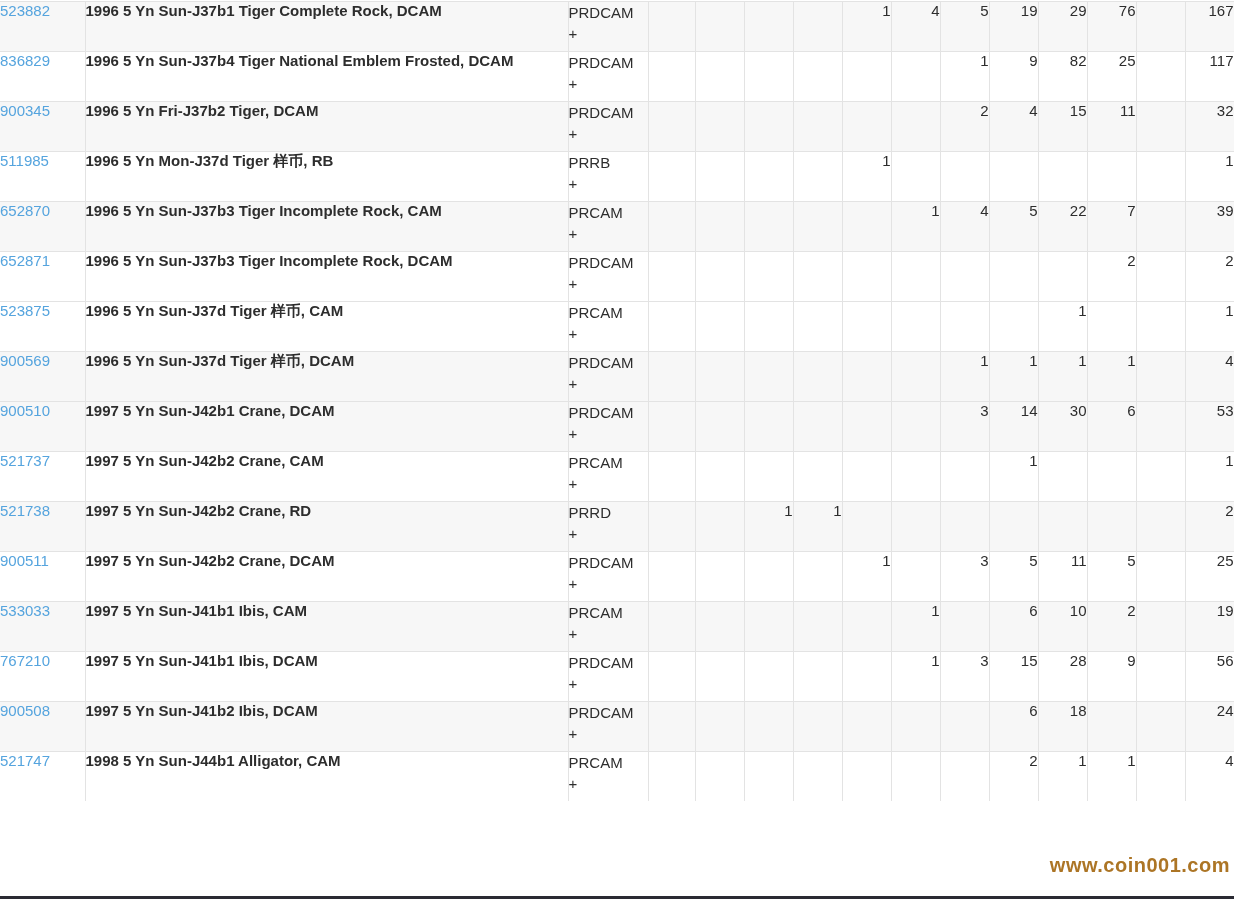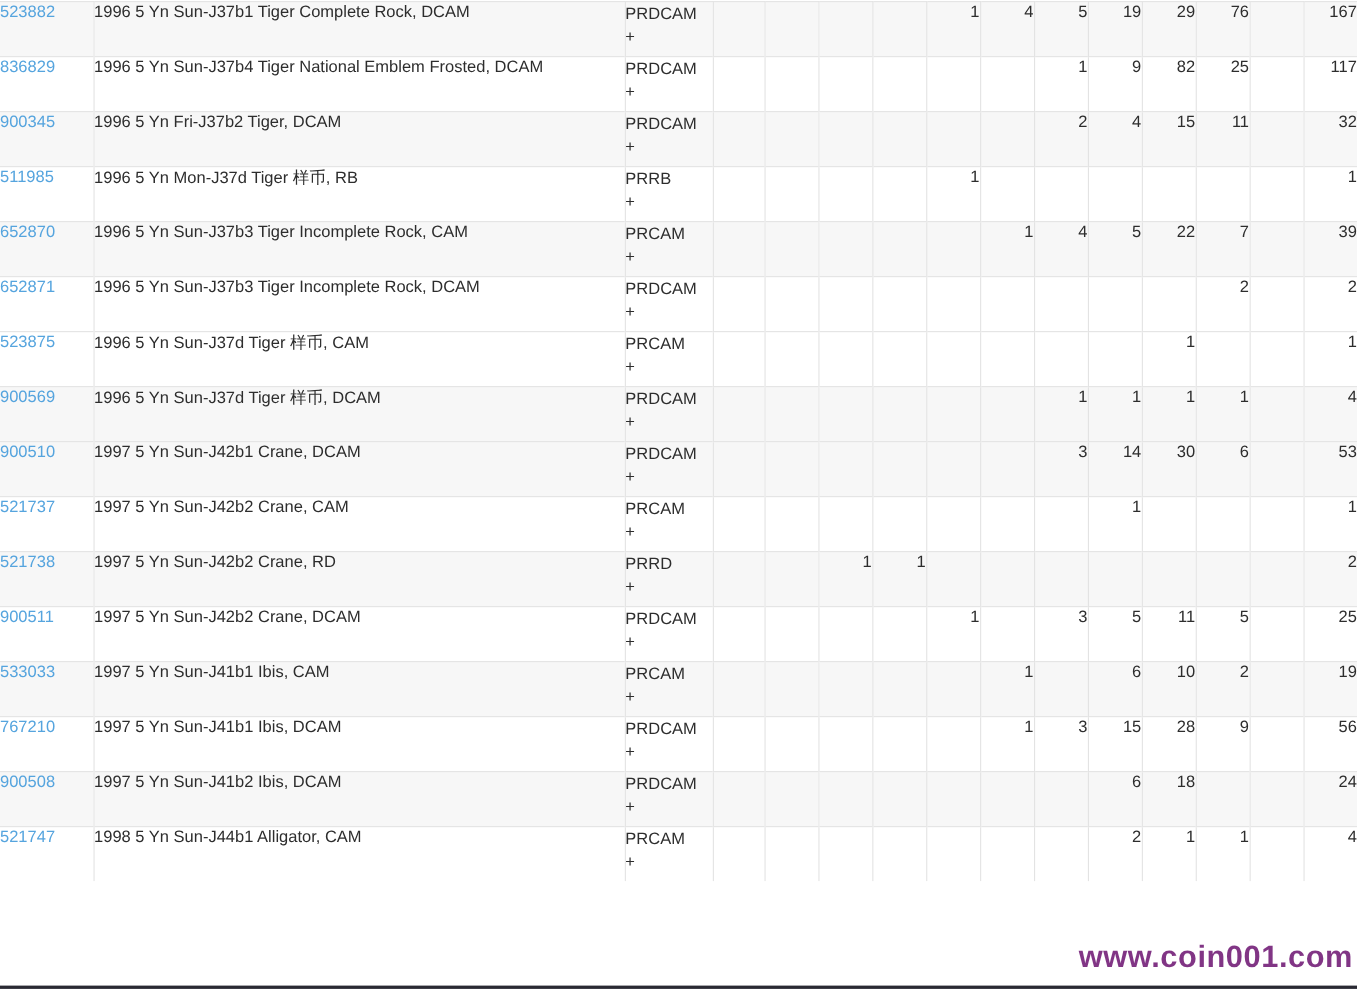--- a/index.html
+++ b/index.html
@@ -36,39 +36,39 @@
     white-space: nowrap;
   }
   tr.stripe td { background: #f7f7f7; }
   tr.plain td  { background: #ffffff; }
   td.c-id { padding: 10px 4px 0 8px; margin-left: 36px; }
   a.id-link {
     color: #55a4de;
     text-decoration: none;
     cursor: pointer;
   }
-  td.c-desc { padding: 10px 6px 0 16px; }
+  td.c-desc { padding: 10px 6px 0 16px; font-weight: bold; }
   td.c-desig {
     padding: 10px 4px 0 8px;
     font-size: 14px;
     line-height: 21px;
   }
   td.c-num, td.c-total {
     text-align: right;
     padding: 10px 9px 0 2px;
   }
   td.c-total { padding-right: 12px; }
   .watermark {
     position: absolute;
     right: 4px;
     top: 854px;
-    font-size: 28px;
+    font-size: 20px;
     font-weight: bold;
     letter-spacing: 0.5px;
-    color: #701a75;
+    color: #a16207;
     opacity: 0.88;
     z-index: 5;
     pointer-events: none;
   }
   .bottom-bar {
     position: absolute;
     left: 0;
     bottom: 0;
     width: 100%;
     height: 3px;

